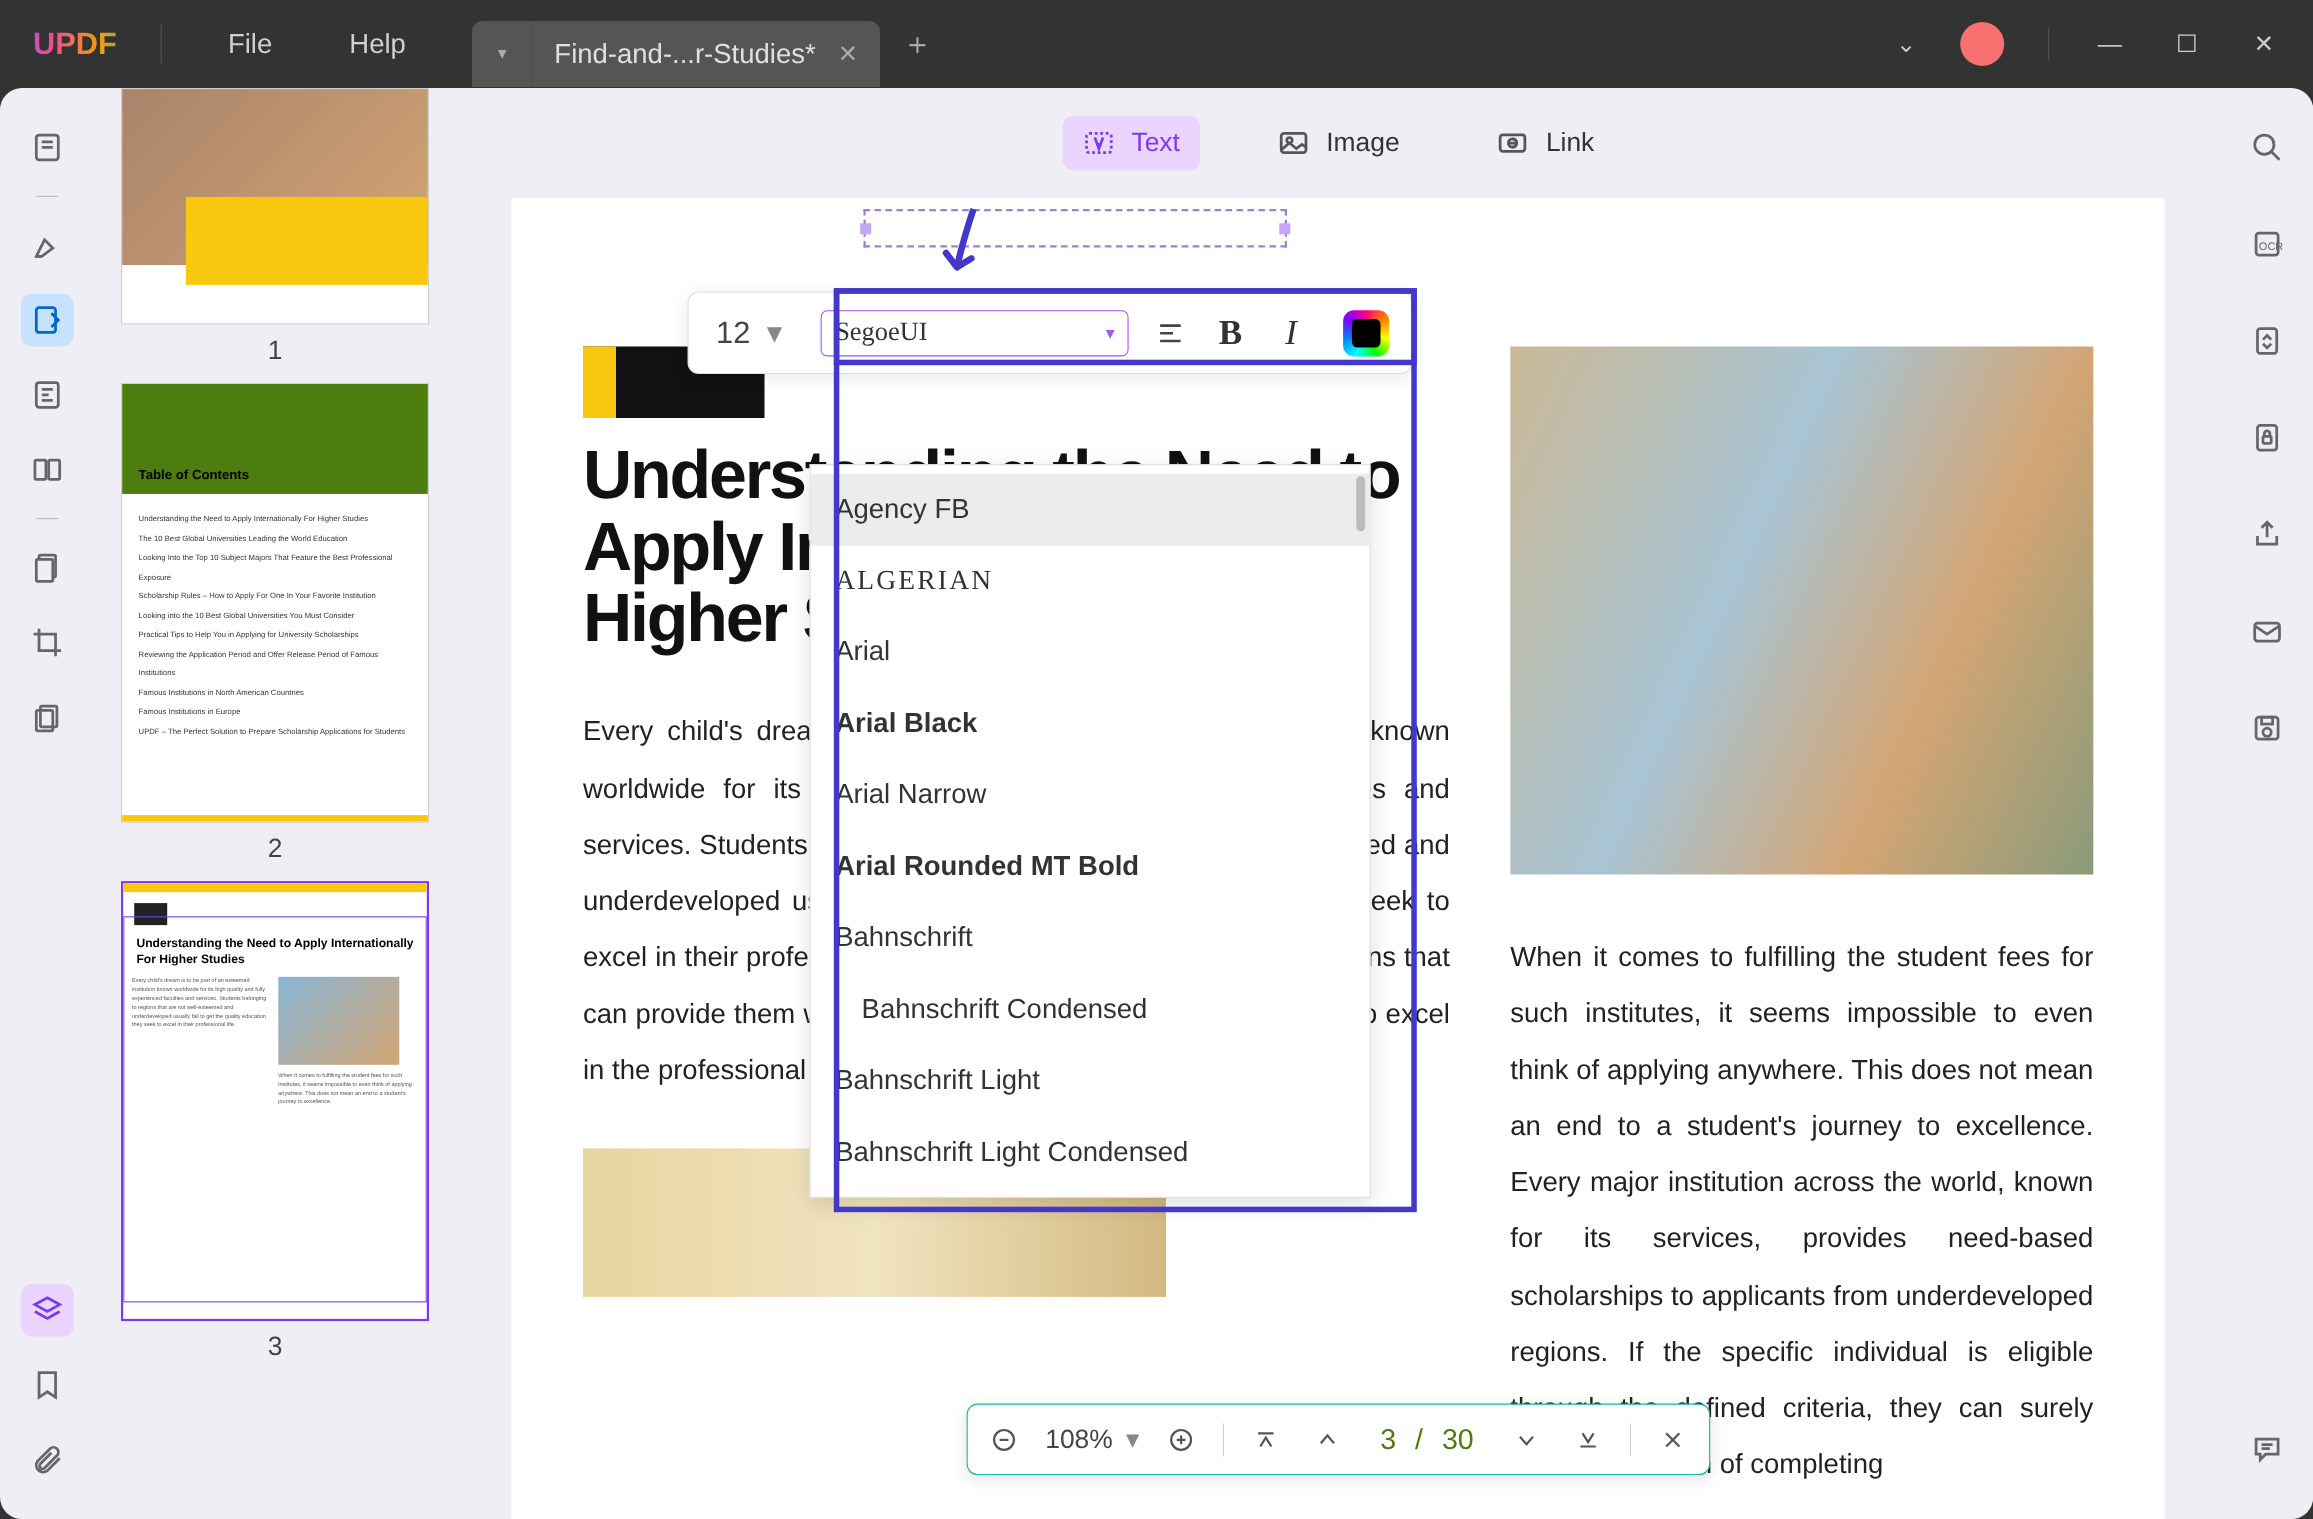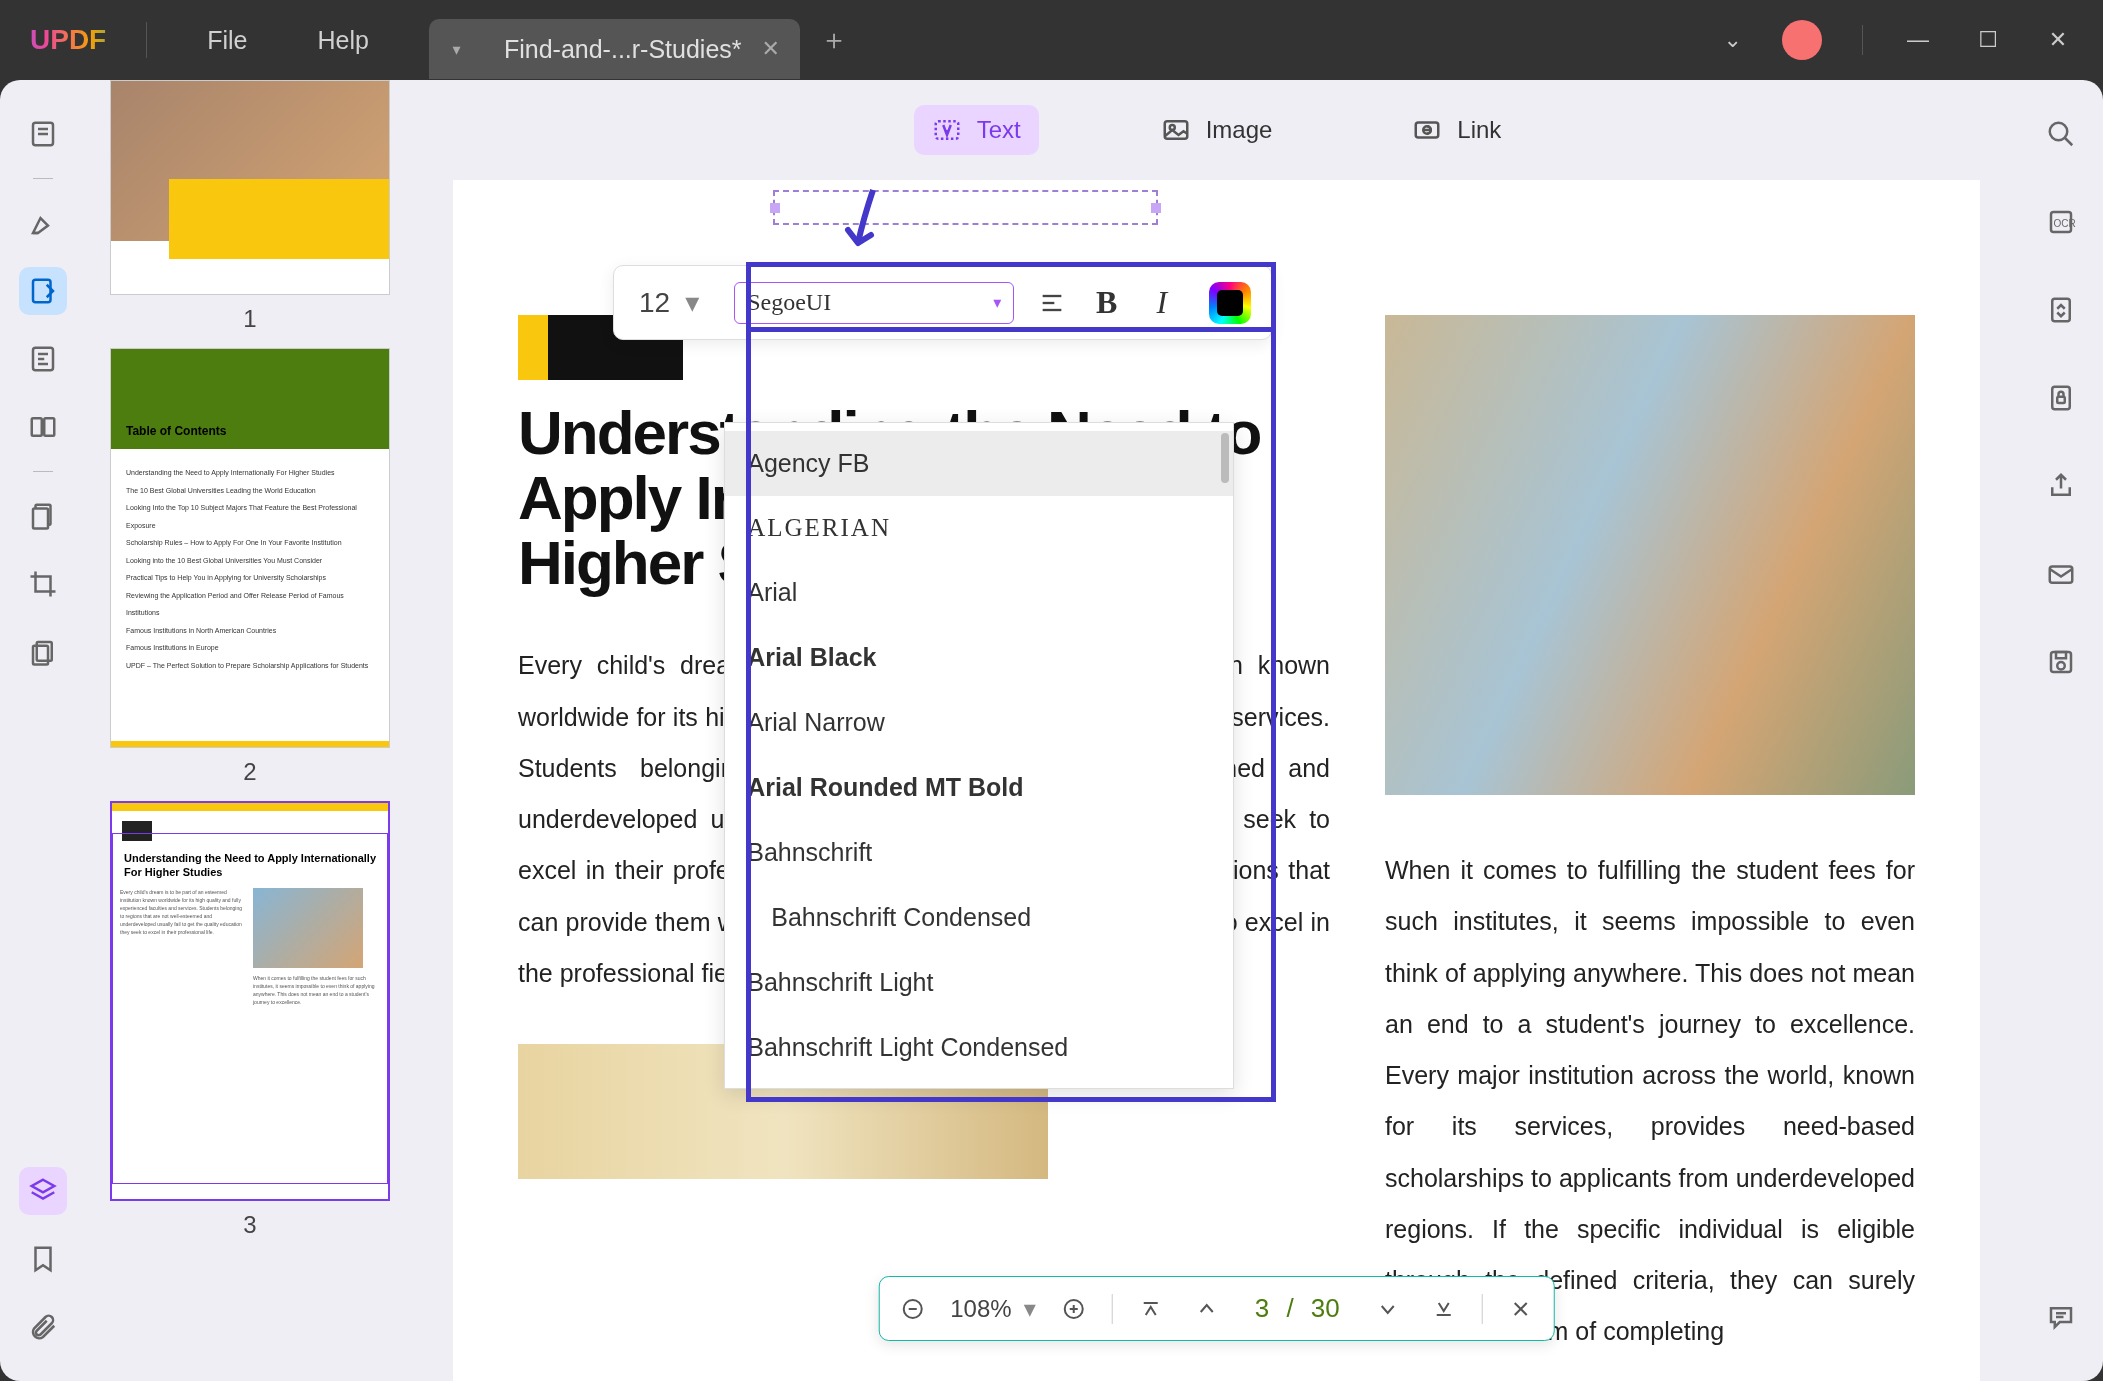--- a/index.html
+++ b/index.html
@@ -52,28 +52,28 @@
 .th2 .yl{position:absolute;bottom:0;left:0;right:0;height:6px;background:#f9c80e;}
 .th3{height:400px;}
 .th3 .yt{height:8px;background:#f9c80e;}
 .th3 .badge{width:30px;height:20px;background:#222;margin:10px;}
 .th3 .th3title{font-size:11px;font-weight:700;padding:0 12px;line-height:1.3;}
 .th3 .th3cols{display:flex;padding:8px;gap:6px;font-size:5px;color:#555;line-height:1.6;}
 .th3 .th3img{width:110px;height:80px;background:linear-gradient(135deg,#88b5d4,#d4a574);margin-bottom:6px;}
 .th3 .sel{position:absolute;top:30px;left:0;right:0;bottom:15px;border:1px solid #7c3aed;}
 
 .page-area{flex:1;position:relative;background:#f0eef5;overflow:hidden;}
-.edit-toolbar{height:100px;display:flex;align-items:center;justify-content:center;gap:104px;}
+.edit-toolbar{height:100px;display:flex;align-items:center;justify-content:center;gap:52px;}
 .et-btn{display:flex;align-items:center;gap:15px;padding:10px 18px;border-radius:10px;cursor:pointer;}
 .et-btn.active{background:#e9d5ff;}
 .et-btn svg{width:30px;height:30px;}
 .et-label{font-size:24px;color:#333;}
 .et-btn.active .et-label{color:#7c3aed;}
 
-.page-canvas{margin:0 38px;background:#fff;height:calc(100% - 100px);position:relative;padding:55px 65px;overflow:hidden;}
+.page-canvas{margin:0 50px;background:#fff;height:calc(100% - 100px);position:relative;padding:55px 65px;overflow:hidden;}
 .text-box-sel{position:absolute;top:10px;left:320px;width:385px;height:35px;border:2px dashed #9d7fd6;}
 .sel-handle{width:10px;height:10px;background:#c7a6f5;position:absolute;top:50%;transform:translateY(-50%);}
 .sel-handle.l{left:-5px;}
 .sel-handle.r{right:-5px;}
 .arrow-ann{position:absolute;top:5px;left:385px;}
 .arrow-ann svg{width:50px;height:75px;}
 
 .fmt-bar{position:absolute;top:85px;left:160px;background:#fff;border:1px solid #ddd;border-radius:10px;box-shadow:0 4px 16px rgba(0,0,0,0.08);display:flex;align-items:center;height:75px;z-index:5;}
 .fmt-size{display:flex;align-items:center;gap:15px;padding:0 25px;font-size:28px;color:#444;}
 .fmt-chev{color:#888;}

